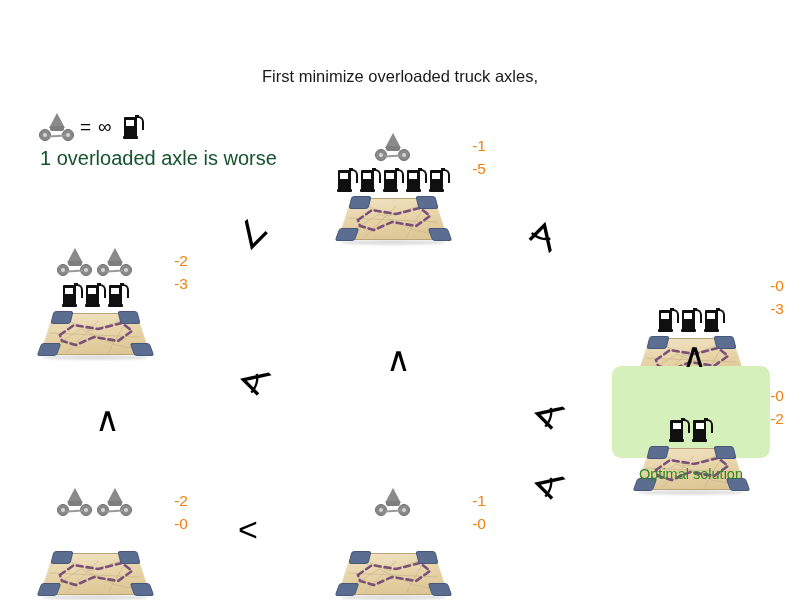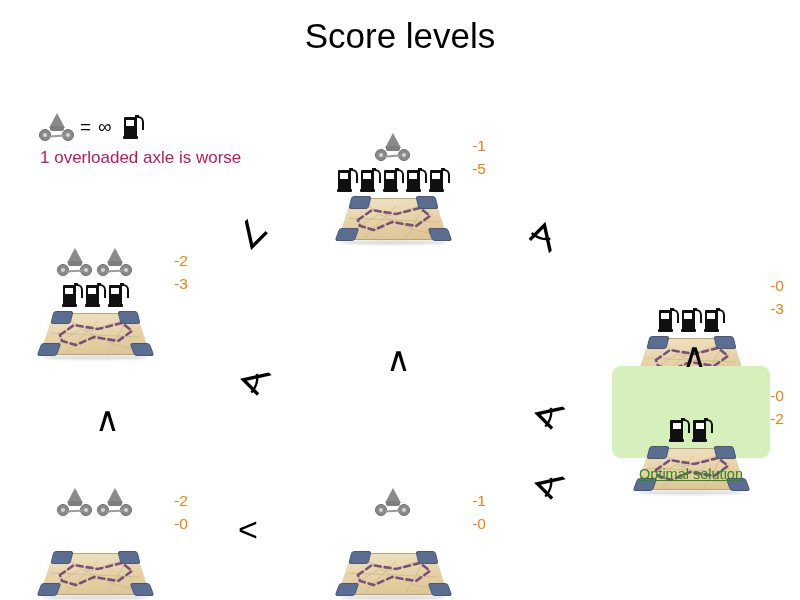--- a/index.html
+++ b/index.html
@@ -23,21 +23,21 @@
     text-align:center;font-size:16.5px;color:#1a1a1a;line-height:21px;
   }
 
   
   .legend{position:absolute;left:38px;top:112px;}
   .legend-row{display:flex;align-items:center;height:30px;}
   .legend-eq{font-size:19px;color:#000;margin:0 7px 0 4px;}
   .legend-inf{font-size:19px;color:#000;margin-right:12px;}
   .legend-text{
     position:absolute;left:40px;top:148px;width:300px;
-    color:#be185d;font-size:17px;line-height:20.5px;
+    color:#14532d;font-size:20px;line-height:20.5px;
   }
 
   
   .node{position:absolute;}
   .icon-row{display:flex;justify-content:center;align-items:flex-end;gap:2px;height:34px;}
   .icon-row.pumps{gap:4px;height:30px;}
 
   
   .axle{position:relative;width:38px;height:30px;flex:0 0 auto;}
   .axle .cone{
@@ -113,37 +113,37 @@
   .scores{position:absolute;right:-30px;top:6px;text-align:left;}
   .score{color:#f08010;font-size:15.5px;line-height:23px;}
 
   
   .optimal-box{
     position:absolute;
     background:#d6f0bc;border-radius:9px;
   }
   .optimal-label{
     position:absolute;left:0;width:100%;text-align:center;
-    color:#2e8b1e;font-size:14.5px;text-decoration:underline;
+    color:#2e8b1e;font-size:14.5px;
   }
 
   
   .op{
     position:absolute;color:#000;font-size:34px;line-height:34px;
     font-family:"Liberation Sans", sans-serif;
   }
 </style>
 </head>
 <body>
 
 <div class="stage">
 
-  <div class="title">Score levels</div>
   <div>
     <div class="subtitle">
+      <div>First minimize overloaded truck axles,</div>
     </div>
   </div>
 
   <div class="legend">
     <div class="legend-row">
       <span class="axle">
         <span class="cone"></span>
           <span class="conecap"></span>
         <span class="wheel l"></span>
           <span class="wheel r"></span>

